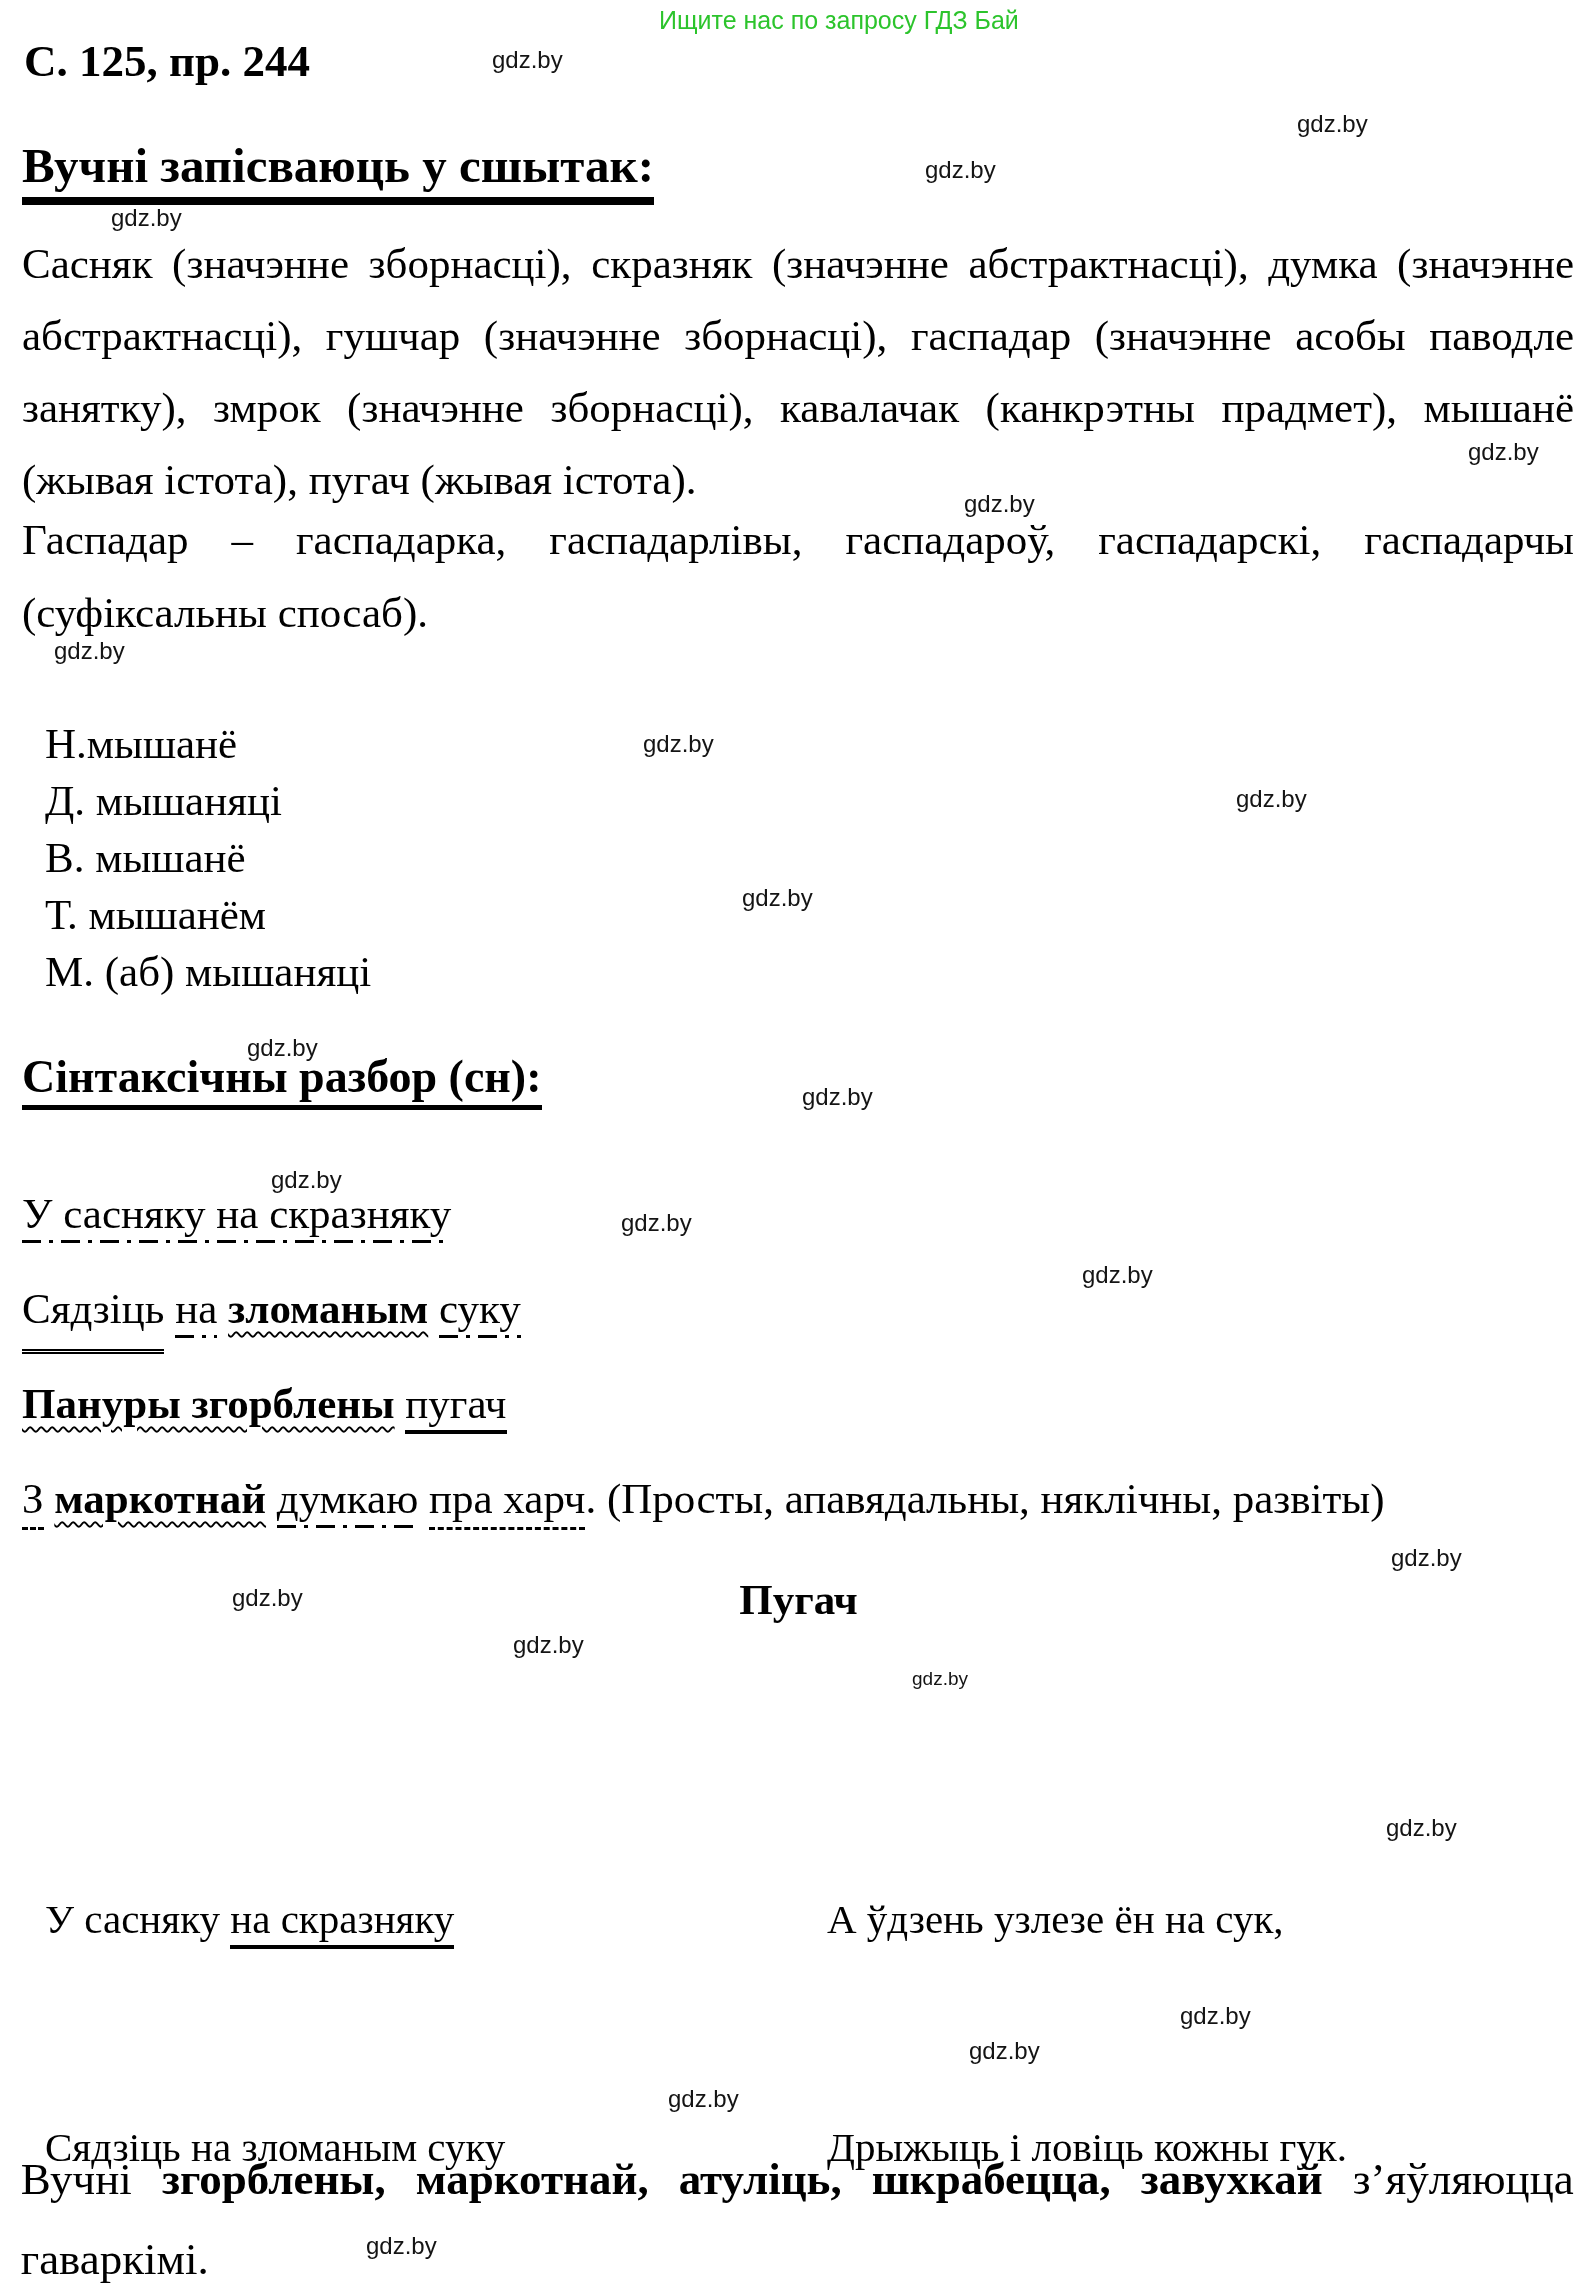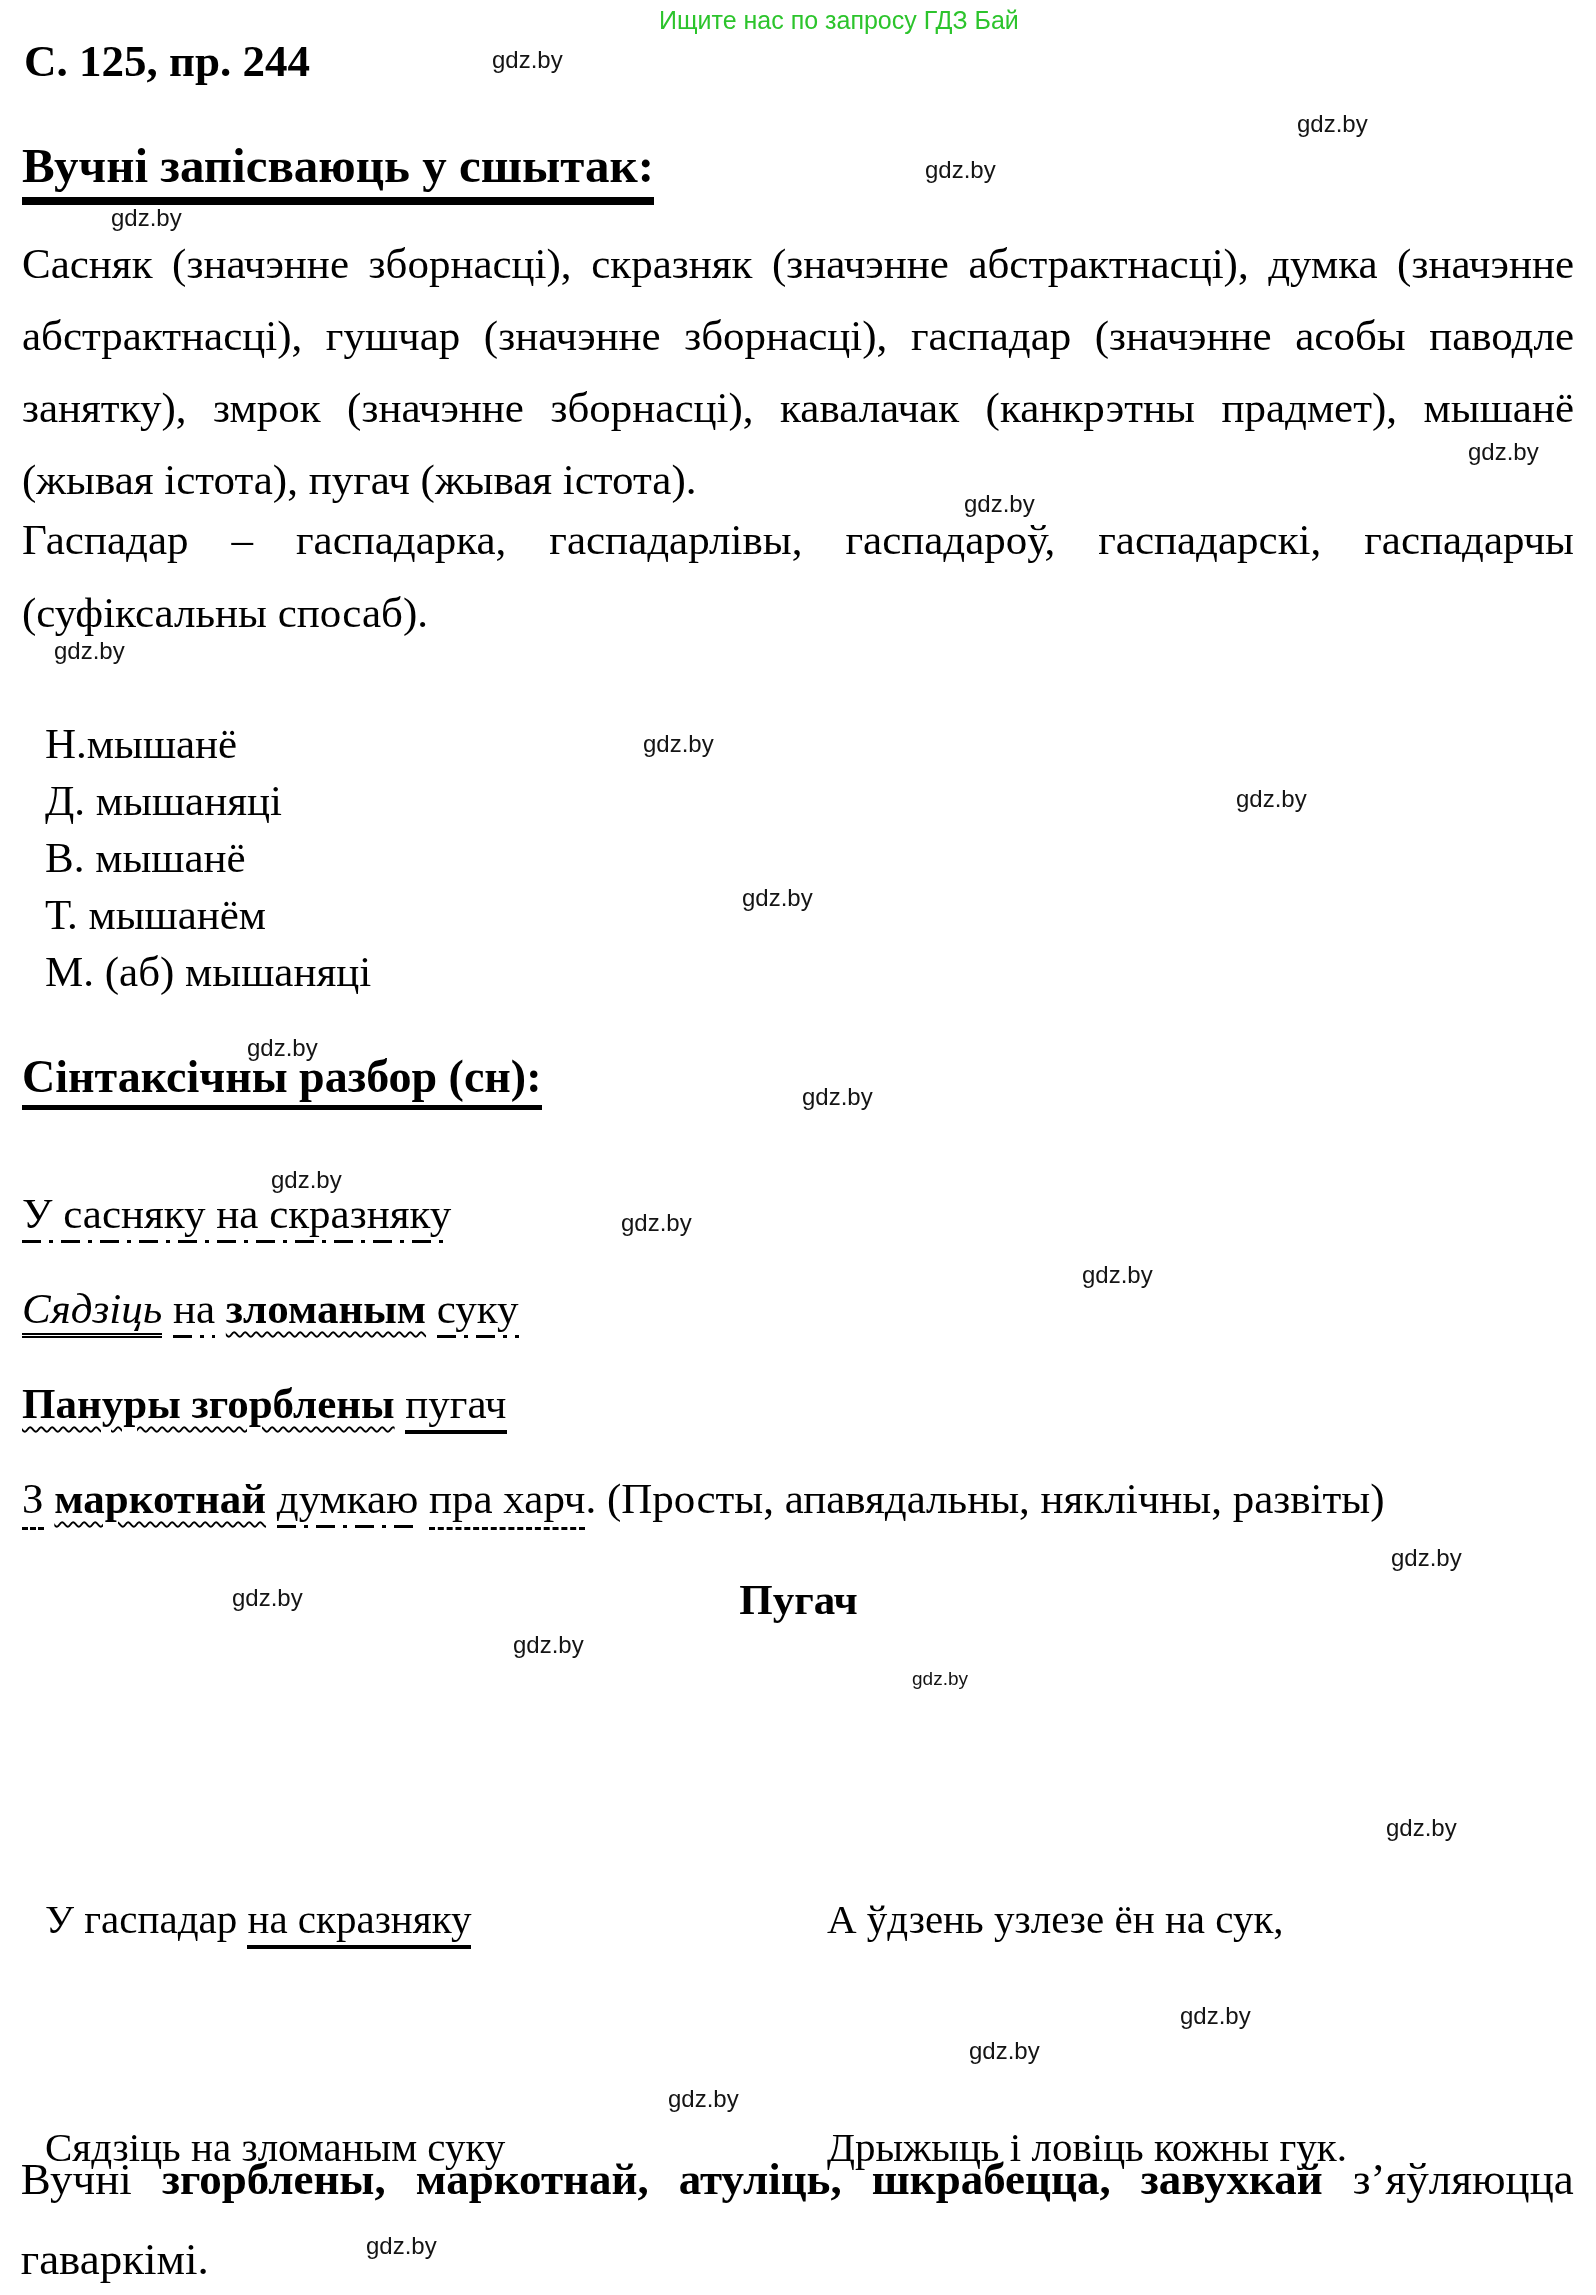--- a/index.html
+++ b/index.html
@@ -30,21 +30,21 @@
   .footer {
     position:absolute; left:0; top:2264px; width:1597px; text-align:center;
     font-family:"Liberation Sans", sans-serif; font-size:25px;
   }
   .watermark {
     position:absolute; font-family:"Liberation Sans", sans-serif;
     font-size:24px; color:#141414; white-space:nowrap;
   }
   
   .u-solid   { border-bottom:4px solid #000; padding-bottom:3.2px; }
-  .u-double  { border-bottom:5.6px double #000; padding-bottom:1px;font-style:italic; }
+  .u-double  { border-bottom:5.6px double #000; padding-bottom:17px; }
   .u-wavy    { text-decoration:underline; text-decoration-style:wavy; text-decoration-thickness:1.6px; text-underline-offset:8px;font-weight:bold; }
   .u-dashed  { border-bottom:3.2px dashed #000; padding-bottom:4.8px; }
   .u-dashdot {
     background-image:repeating-linear-gradient(90deg,#000 0 19px,transparent 19px 27px,#000 27px 31px,transparent 31px 39px);
     background-repeat:repeat-x; background-position:left bottom; background-size:39px 3.2px;
     padding-bottom:6.4px;
   }
 </style>
 </head>
 <body>
@@ -90,21 +90,21 @@
       <div class="parse-line"><span class="u-wavy">Пануры згорблены</span><span> </span><span class="u-solid">пугач</span></div>
 
       <div class="parse-line"><span class="u-dashed">З</span><span> </span><span class="u-wavy">маркотнай</span><span> </span><span class="u-dashdot">думкаю</span><span> </span><span class="u-dashed">пра харч</span><span>. (Просты, апавядальны, няклічны, развіты)</span></div>
     </div>
 
   <div class="poem-title">Пугач</div>
 
   <div class="poem-col poem-left">
     
   
-      <div class="poem-line"><span>У гаспадар </span><span class="u-solid">на скразняку</span></div>
+      <div class="poem-line"><span>У сасняку </span><span class="u-solid">на скразняку</span></div>
     
       <div class="poem-line"><span>Сядзіць на зломаным суку</span></div>
     
       
     
       
     
       
     
       

